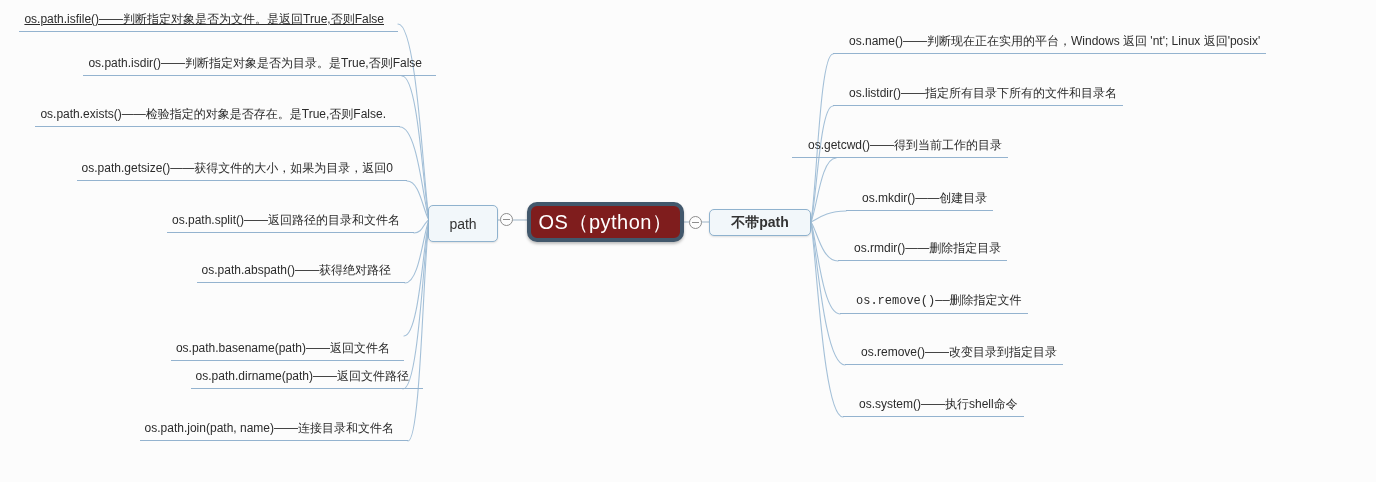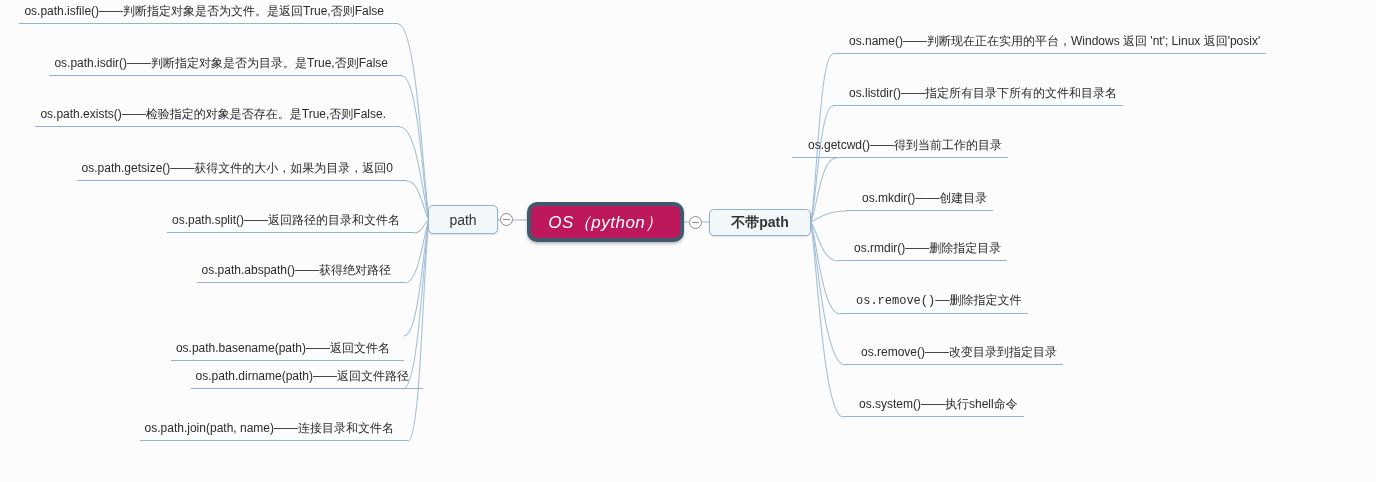--- a/index.html
+++ b/index.html
@@ -30,38 +30,37 @@
 
   .node {
     position: absolute;
     display: flex; align-items: center; justify-content: center;
     box-sizing: border-box;
     white-space: nowrap;
     cursor: default;
   }
   .root-node {
     left: 527px; top: 202px; width: 157px; height: 40px;
-    background: #be185d;
+    background: #7f1d1d;
     border: 4px solid #42586c;
     border-radius: 10px;
     color: #ffffff;
-    font-size: 17px;
+    font-size: 20px;
     letter-spacing: 0.5px;
     box-shadow: 0 2px 3px rgba(0,0,0,0.25);
-    font-style: italic;
   }
   .branch-node {
     background: #f2f7fa;
     border: 1px solid #8fb2ce;
     border-radius: 5px;
     color: #333;
     font-size: 14px;
     box-shadow: 0 1px 2px rgba(0,0,0,0.12);
   }
-  .branch-left  { left: 428px; top: 205px; width: 70px;  height: 29px; }
+  .branch-left  { left: 428px; top: 205px; width: 70px;  height: 37px; }
   .branch-right { left: 709px; top: 209px; width: 102px; height: 27px; font-weight: bold; }
 
   .toggle {
     position: absolute;
     width: 13px; height: 13px;
     border: 1px solid #8d8d8d;
     border-radius: 50%;
     background: #fdfdfd;
     box-sizing: border-box;
     display: flex; align-items: center; justify-content: center;
@@ -92,22 +91,22 @@
       <path d="M 846 211 C 825 211, 817 219.58, 811 222" fill="none" stroke="#a4c0d8" stroke-width="1.1" stroke-linecap="round"></path>
       <path d="M 838 261 C 821.8 261, 817 230.58, 811 222" fill="none" stroke="#a4c0d8" stroke-width="1.1" stroke-linecap="round"></path>
       <path d="M 840 314 C 822.6 314, 817 242.24, 811 222" fill="none" stroke="#a4c0d8" stroke-width="1.1" stroke-linecap="round"></path>
       <path d="M 845 365 C 824.6 365, 817 253.46, 811 222" fill="none" stroke="#a4c0d8" stroke-width="1.1" stroke-linecap="round"></path>
       <path d="M 843 417 C 823.8 417, 817 264.9, 811 222" fill="none" stroke="#a4c0d8" stroke-width="1.1" stroke-linecap="round"></path>
       <path d="M 498 220 H 527" fill="none" stroke="#9db4c6" stroke-width="1.2" stroke-linecap="round"></path>
       <path d="M 684 222 H 711" fill="none" stroke="#9db4c6" stroke-width="1.2" stroke-linecap="round"></path>
     </svg>
 
   <div id="leaves">
-      <div class="leaf" style="top: 2px; right: 978px;">os.path.isfile()——判断指定对象是否为文件。是返回True,否则False</div>
-      <div class="leaf" style="top: 54px; right: 974px; text-align: right;">os.path.isdir()——判断指定对象是否为目录。是True,否则False</div>
+      <div class="leaf" style="top: 10px; right: 978px; text-decoration: underline;">os.path.isfile()——判断指定对象是否为文件。是返回True,否则False</div>
+      <div class="leaf" style="top: 54px; right: 940px; text-align: right;">os.path.isdir()——判断指定对象是否为目录。是True,否则False</div>
       <div class="leaf" style="top: 105px; right: 976px;">os.path.exists()——检验指定的对象是否存在。是True,否则False.</div>
       <div class="leaf" style="top: 159px; right: 969px;">os.path.getsize()——获得文件的大小，如果为目录，返回0</div>
       <div class="leaf" style="top: 211px; right: 962px;">os.path.split()——返回路径的目录和文件名</div>
       <div class="leaf" style="top: 261px; right: 971px;">os.path.abspath()——获得绝对路径</div>
       <div class="leaf" style="top: 314px; right: 972px; margin-top: 25px;">os.path.basename(path)——返回文件名</div>
       <div class="leaf" style="top: 367px; right: 953px;">os.path.dirname(path)——返回文件路径</div>
       <div class="leaf" style="top: 419px; right: 968px;">os.path.join(path, name)——连接目录和文件名</div>
       <div class="leaf right-side" style="top: 32px; left: 833px;">os.name()——判断现在正在实用的平台，Windows 返回 'nt'; Linux 返回'posix'</div>
       <div class="leaf right-side" style="top: 84px; left: 833px;">os.listdir()——指定所有目录下所有的文件和目录名</div>
       <div class="leaf right-side" style="top: 136px; left: 792px;">os.getcwd()——得到当前工作的目录</div>

